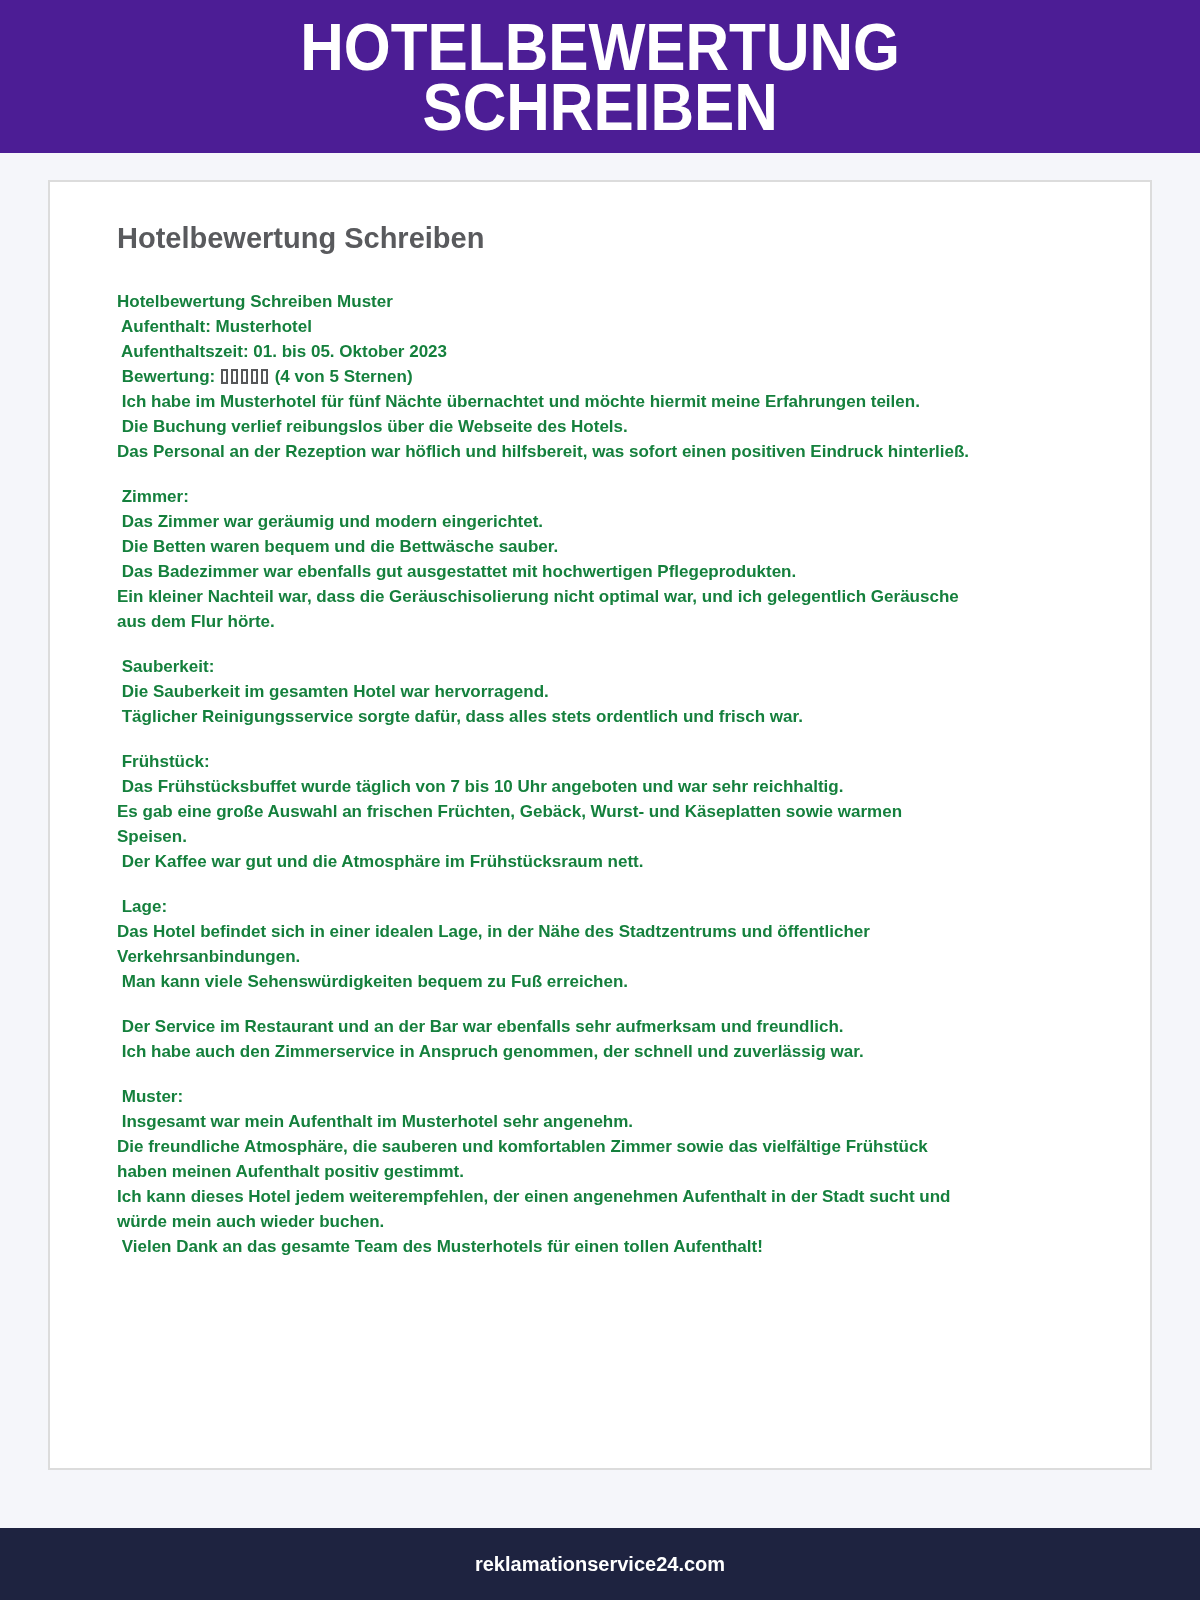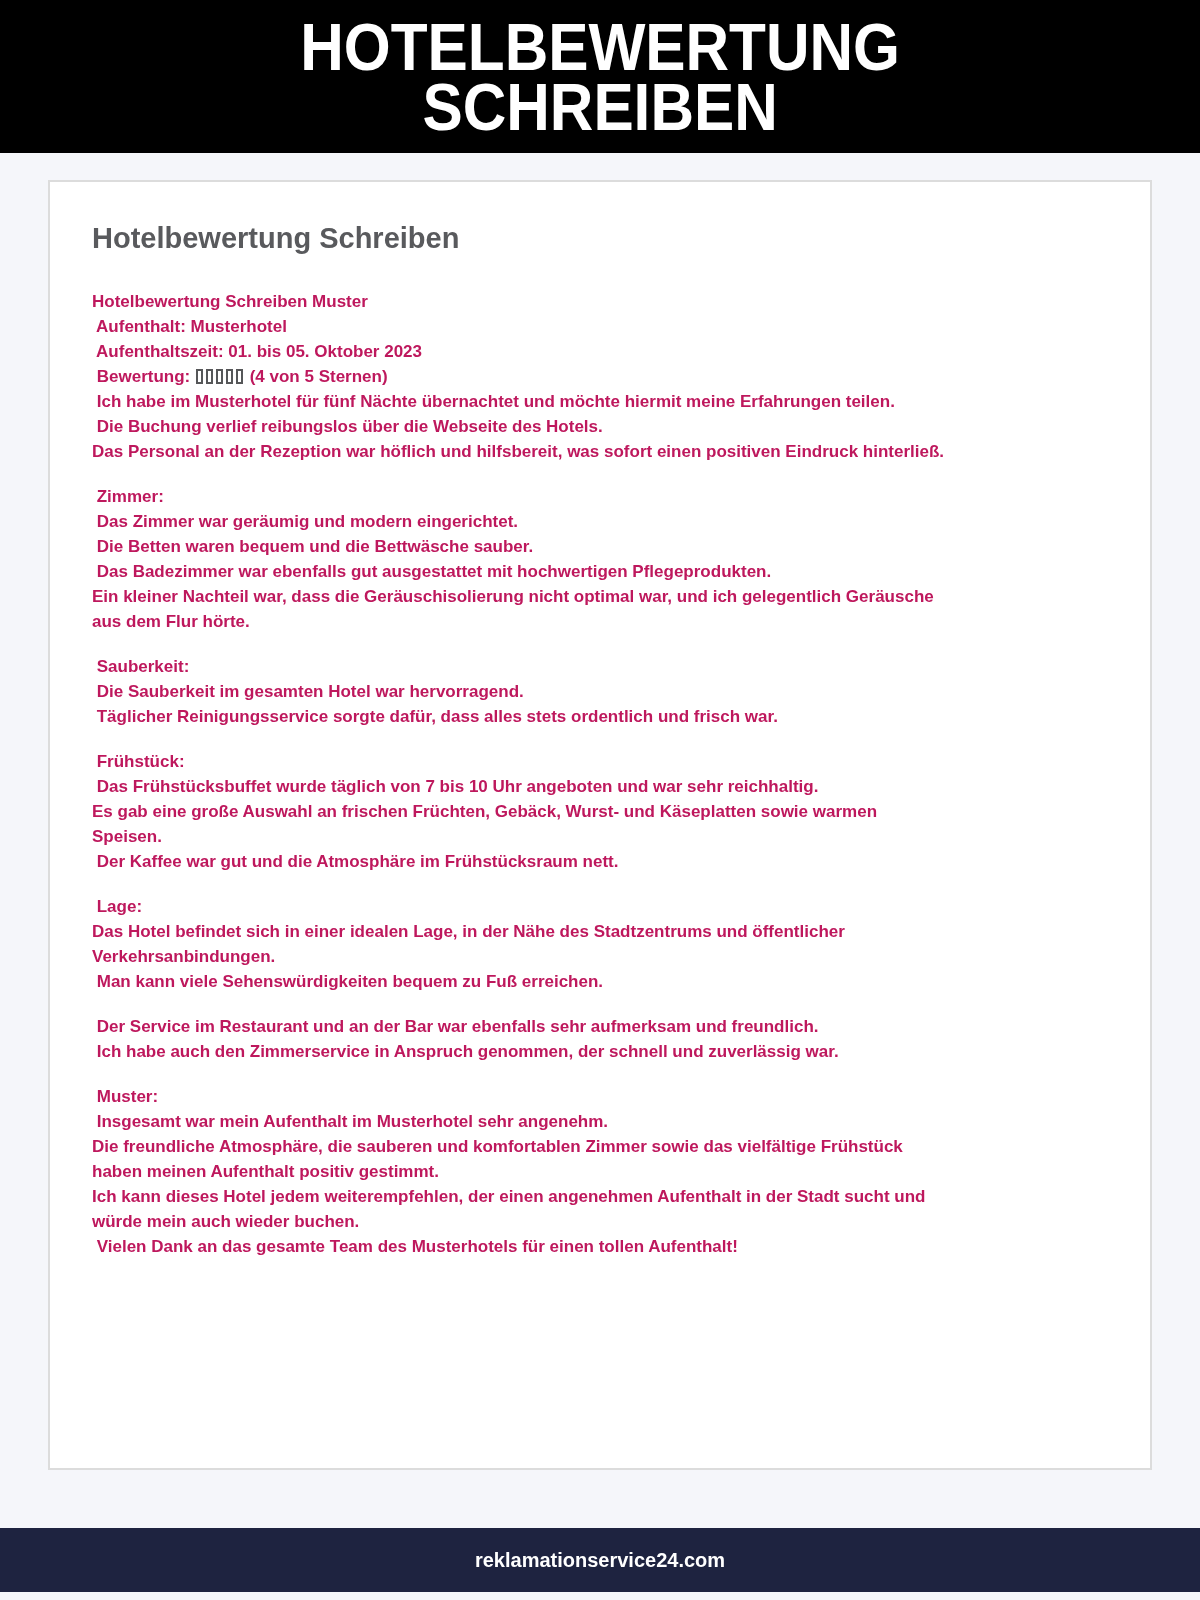--- a/index.html
+++ b/index.html
@@ -9,21 +9,21 @@
   }
   body {
     height: 1600px;
     background: #f5f6fa;
     overflow: hidden;
   }
 
   
   .site-header {
     height: 153px;
-    background: #000000;
+    background: #4c1d95;
     display: flex;
     align-items: center;
     justify-content: center;
   }
   .site-header h1 {
     color: #ffffff;
     font-size: 67px;
     line-height: 60px;
     font-weight: 700;
     text-align: center;
@@ -34,48 +34,48 @@
   }
   .site-header h1 span { display: block; }
 
   
   .card {
     width: 1104px;
     height: 1290px;
     margin: 27px auto 58px auto;
     background: #ffffff;
     border: 2px solid #dcdcdc;
-    padding: 40px 42px;
+    padding: 40px 67px;
   }
   .card-title {
     color: #595a5d;
     font-size: 29px;
     font-weight: 700;
     margin-bottom: 34px;
   }
   .review {
-    color: #be185d;
+    color: #15803d;
     font-size: 17px;
     font-weight: 700;
     line-height: 25px;
   }
   .review .line { white-space: pre; min-height: 25px; }
   .review .blank { height: 20px; }
   .tofu-box {
     display: inline-block;
     width: 7px;
     height: 15px;
     border: 2px solid #565759;
     margin: 0 1.5px;
     vertical-align: -2px;
   }
 
   
   .site-footer {
-    height: 64px;
+    height: 72px;
     background: #1e2340;
     display: flex;
     align-items: center;
     justify-content: center;
   }
   .site-footer .footer-text {
     color: #ffffff;
     font-size: 20px;
     font-weight: 700;
   }

